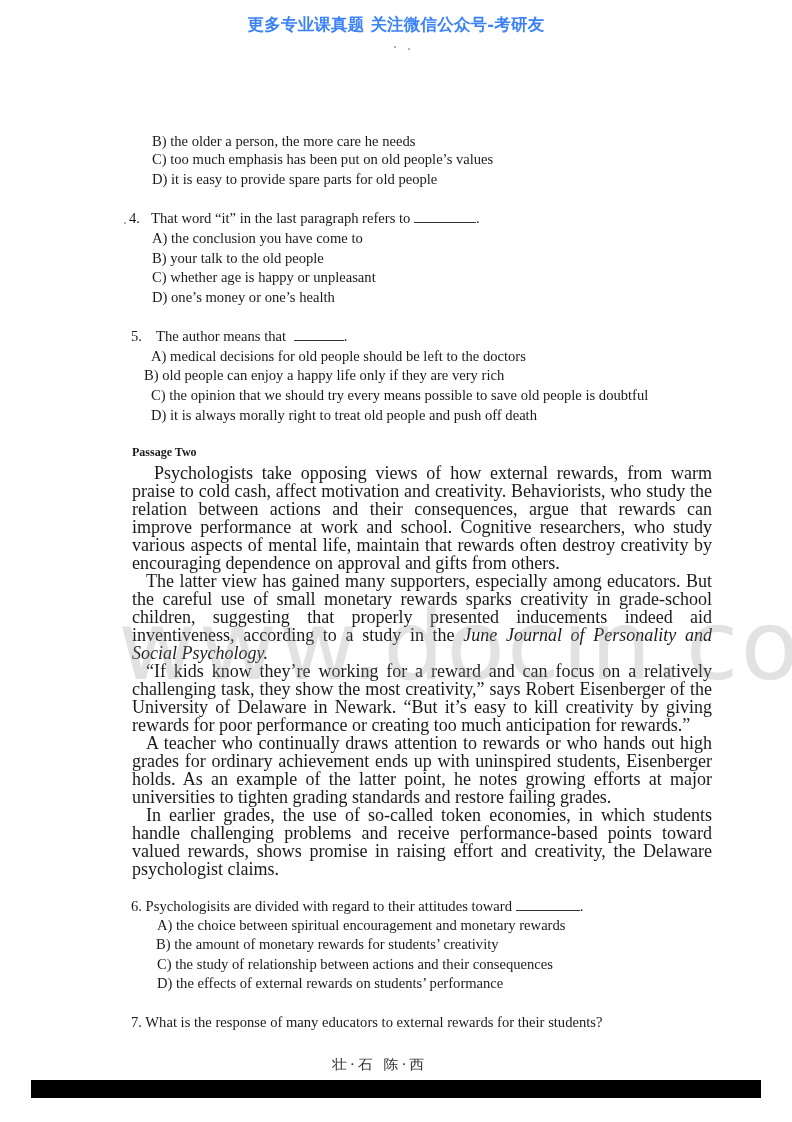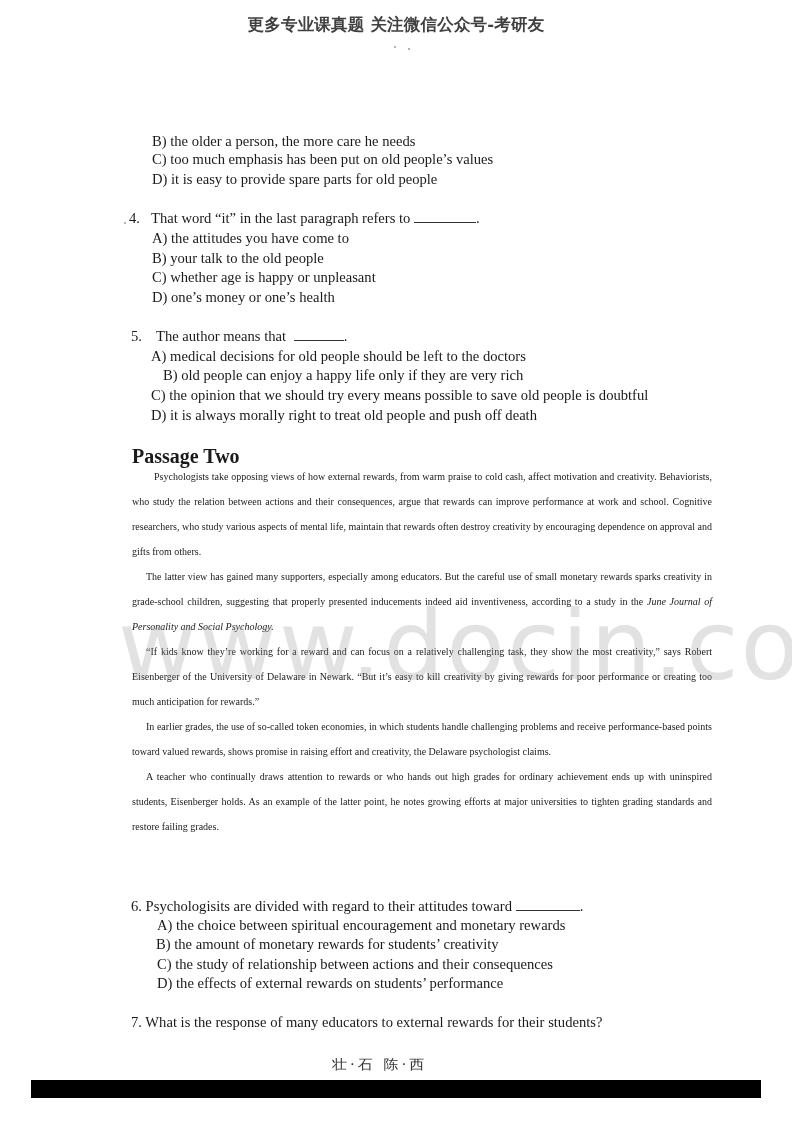--- a/index.html
+++ b/index.html
@@ -1,30 +1,30 @@
 <!DOCTYPE html>
 <html><head>
 <meta charset="utf-8">
 <style>
   html, body { margin: 0; padding: 0; background: #ffffff; }
   body { width: 792px; height: 1122px; position: relative; overflow: hidden;
          font-family: "Liberation Serif", "DejaVu Serif", serif; color: #1a1a1a; }
   .banner { position: absolute; top: 14px; left: 0; width: 792px; text-align: center;
             font-family: "DejaVu Sans", "Liberation Sans", sans-serif; font-weight: bold;
-            font-size: 16.5px; color: #404040; letter-spacing: 0.2px; }
+            font-size: 16.5px; color: #3b82f6; letter-spacing: 0.2px; }
   .line { position: absolute; font-size: 14.6px; line-height: 19.5px; white-space: nowrap; }
   .opt { left: 152px; }
   .q { left: 132px; }
   .qnum { display: inline-block; width: 22px; }
   .blank { display: inline-block; border-bottom: 1px solid #333; height: 12px; vertical-align: baseline; }
-  .para { position: absolute; left: 132px; width: 580px; font-size: 10px; line-height: 25px;
+  .para { position: absolute; left: 132px; width: 580px; font-size: 18px; line-height: 18px;
           text-align: justify; text-align-last: left; }
   .para p { margin: 0; text-indent: 14px; }
   .para p.first { text-indent: 22px; }
-  .heading { position: absolute; left: 132px; top: 445px; font-weight: bold; font-size: 20px; }
+  .heading { position: absolute; left: 132px; top: 445px; font-weight: bold; font-size: 12px; }
   .watermark { position: absolute; left: 118px; top: 598px; font-family: "DejaVu Sans", "Liberation Sans", sans-serif;
                font-size: 96px; color: rgba(150,150,150,0.28); letter-spacing: 2px; pointer-events: none;
                line-height: 96px; white-space: nowrap; }
   .hand { position: absolute; left: 332px; top: 1055px; font-size: 15px; color: #333;
           font-family: "DejaVu Sans", sans-serif; letter-spacing: 3px; transform: scaleY(0.9); }
   .bar { position: absolute; left: 31px; top: 1080px; width: 730px; height: 18px; background: #000; }
   .speck { position: absolute; width: 2px; height: 2px; background: #999; border-radius: 1px; }
 </style>
 </head>
 <body>
@@ -32,42 +32,42 @@
 <div class="banner">更多专业课真题 关注微信公众号-考研友</div>
 
 <div class="line opt" style="top:132px;">B) the older a person, the more care he needs</div>
 <div class="line opt" style="top:150px;">C) too much emphasis has been put on old people’s values</div>
 <div class="line opt" style="top:170px;">D)  it is easy to provide spare parts for old people</div>
 
 <div class="line q" style="top:209px; left:129px;">
   <span class="qnum">4.</span><span>That word “it” in the last paragraph refers to</span>
   <span class="blank" style="width:62px;"></span><span>.</span>
 </div>
-<div class="line opt" style="top:229px;">A) the attitudes you have come to</div>
+<div class="line opt" style="top:229px;">A) the conclusion you have come to</div>
 <div class="line opt" style="top:249px;">B) your talk to the old people</div>
 <div class="line opt" style="top:268px;">C)  whether age is happy or unpleasant</div>
 <div class="line opt" style="top:288px;">D)  one’s money or one’s health</div>
 
 <div class="line q" style="top:327px; left:131px;">
   <span class="qnum" style="width:25px;">5.</span><span>The author means that</span>
   <span class="blank" style="width:50px; margin-left:4px;"></span><span>.</span>
 </div>
 <div class="line opt" style="top:347px; left:151px;font-family:Liberation Serif, serif;">A) medical decisions for old people should be left to the doctors</div>
-<div class="line opt" style="top:366px; left:163px;">B) old people can enjoy a happy life only if they are very rich</div>
+<div class="line opt" style="top:366px; left:144px;">B) old people can enjoy a happy life only if they are very rich</div>
 <div class="line opt" style="top:386px; left:151px;">C) the opinion that we should try every means possible to save old people is doubtful</div>
 <div class="line opt" style="top:406px; left:151px;">D)   it is always morally right to treat old people and push off death</div>
 
 <div class="heading">Passage Two</div>
 
 <div class="para" style="top:464px;">
   <p class="first">Psychologists take opposing views of how external rewards, from warm praise to cold cash, affect motivation and creativity. Behaviorists, who study the relation between actions and their consequences, argue that rewards can improve performance at work and school. Cognitive researchers, who study various aspects of mental life, maintain that rewards often destroy creativity by encouraging dependence on approval and gifts from others.</p>
   <p><span>The latter view has gained many supporters, especially among educators. But the careful use of small monetary rewards sparks creativity in grade-school children, suggesting that properly presented inducements indeed aid inventiveness, according to a study in the </span><i>June Journal of Personality and Social Psychology.</i></p>
   <p>“If kids know they’re working for a reward and can focus on a relatively challenging task, they show the most creativity,” says Robert Eisenberger of the University of Delaware in Newark. “But it’s easy to kill creativity by giving rewards for poor performance or creating too much anticipation for rewards.”</p>
+  <p>A teacher who continually draws attention to rewards or who hands out high grades for ordinary achievement ends up with uninspired students, Eisenberger holds. As an example of the latter point, he notes growing efforts at major universities to tighten grading standards and restore failing grades.</p>
   <p>In earlier grades, the use of so-called token economies, in which students handle challenging problems and receive performance-based points toward valued rewards, shows promise in raising effort and creativity, the Delaware psychologist claims.</p>
-  <p>A teacher who continually draws attention to rewards or who hands out high grades for ordinary achievement ends up with uninspired students, Eisenberger holds. As an example of the latter point, he notes growing efforts at major universities to tighten grading standards and restore failing grades.</p>
 </div>
 
 <div class="line q" style="top:897px; left:131px;">
   <span>6. Psychologisits are divided with regard to their attitudes toward</span>
   <span class="blank" style="width:64px;"></span><span>.</span>
 </div>
 <div class="line opt" style="top:916px; left:157px;">A)  the choice between spiritual encouragement and monetary rewards</div>
 <div class="line opt" style="top:935px; left:156px;">B)  the amount of monetary rewards for students’ creativity</div>
 <div class="line opt" style="top:955px; left:157px;">C)  the study of relationship between actions and their consequences</div>
 <div class="line opt" style="top:974px; left:157px;">D)  the effects of external rewards on students’ performance</div>

